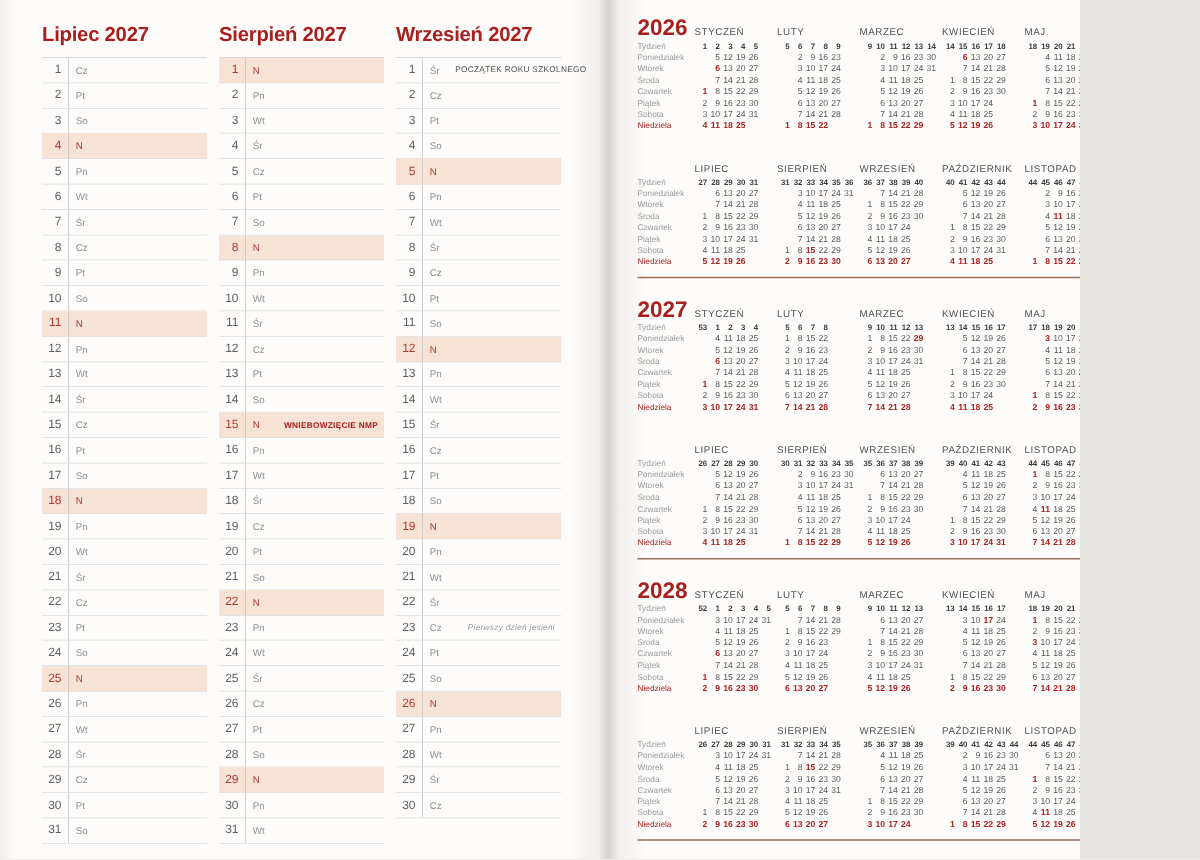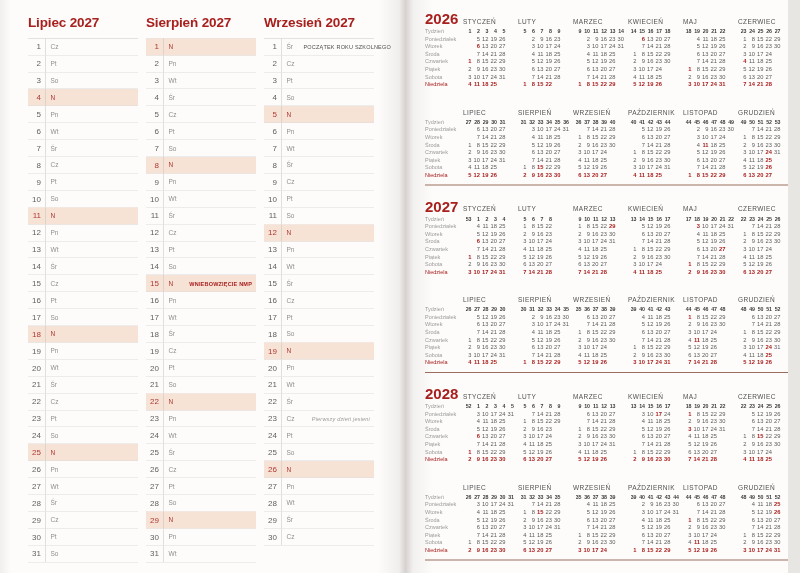--- a/index.html
+++ b/index.html
@@ -2,21 +2,21 @@
 <html style="--accent: #A8201E; --hl: #F7E2D6; --sep: #9A6E5E;"><head>
 <meta charset="utf-8">
 <style>
   :root{
     --accent:#A8201E;
     --hl:#F7E2D6;
     --sep:#9A6E5E;
   }
   html,body{margin:0;padding:0;background:#e8e6e2;}
   body{font-family:"Liberation Sans", sans-serif;}
-  .stage{position:relative;width:788px;height:573px;overflow:hidden;background:#fdfcfb;}
+  .stage{position:relative;width:720px;height:573px;overflow:hidden;background:#fdfcfb;}
   .stage-inner{position:relative;width:1600px;height:1146px;transform:scale(0.5);transform-origin:0 0;background:#fdfcfb;}
 
   
   .page-left-content{position:absolute;left:0;top:28px;width:800px;height:1110px;}
   .month-col{position:absolute;top:0;width:220px;}
   .month-col.c0{left:56px;} .month-col.c1{left:292px;} .month-col.c2{left:528px;}
   .month-title{height:48px;line-height:34px;font-size:27px;font-weight:bold;color:var(--accent);letter-spacing:-0.3px;}
   .day-list{border-top:1px solid #c9c9c9;}
   .day-row{display:flex;align-items:center;height:33.8px;border-bottom:1px solid #dcdcdc;box-sizing:border-box;}
   .day-row.hl{background:var(--hl);}

